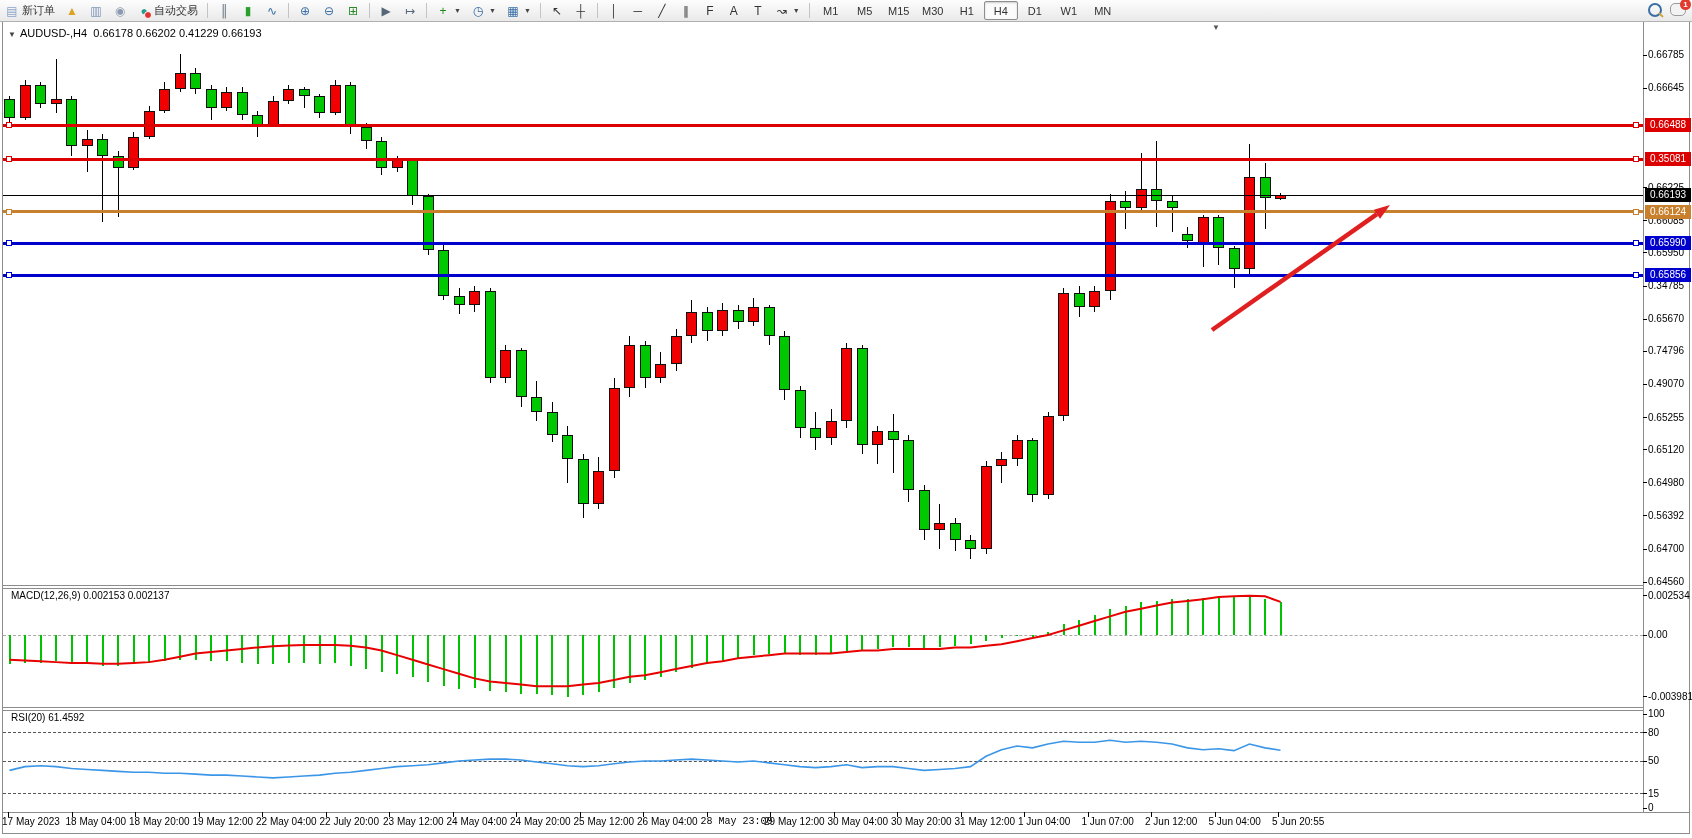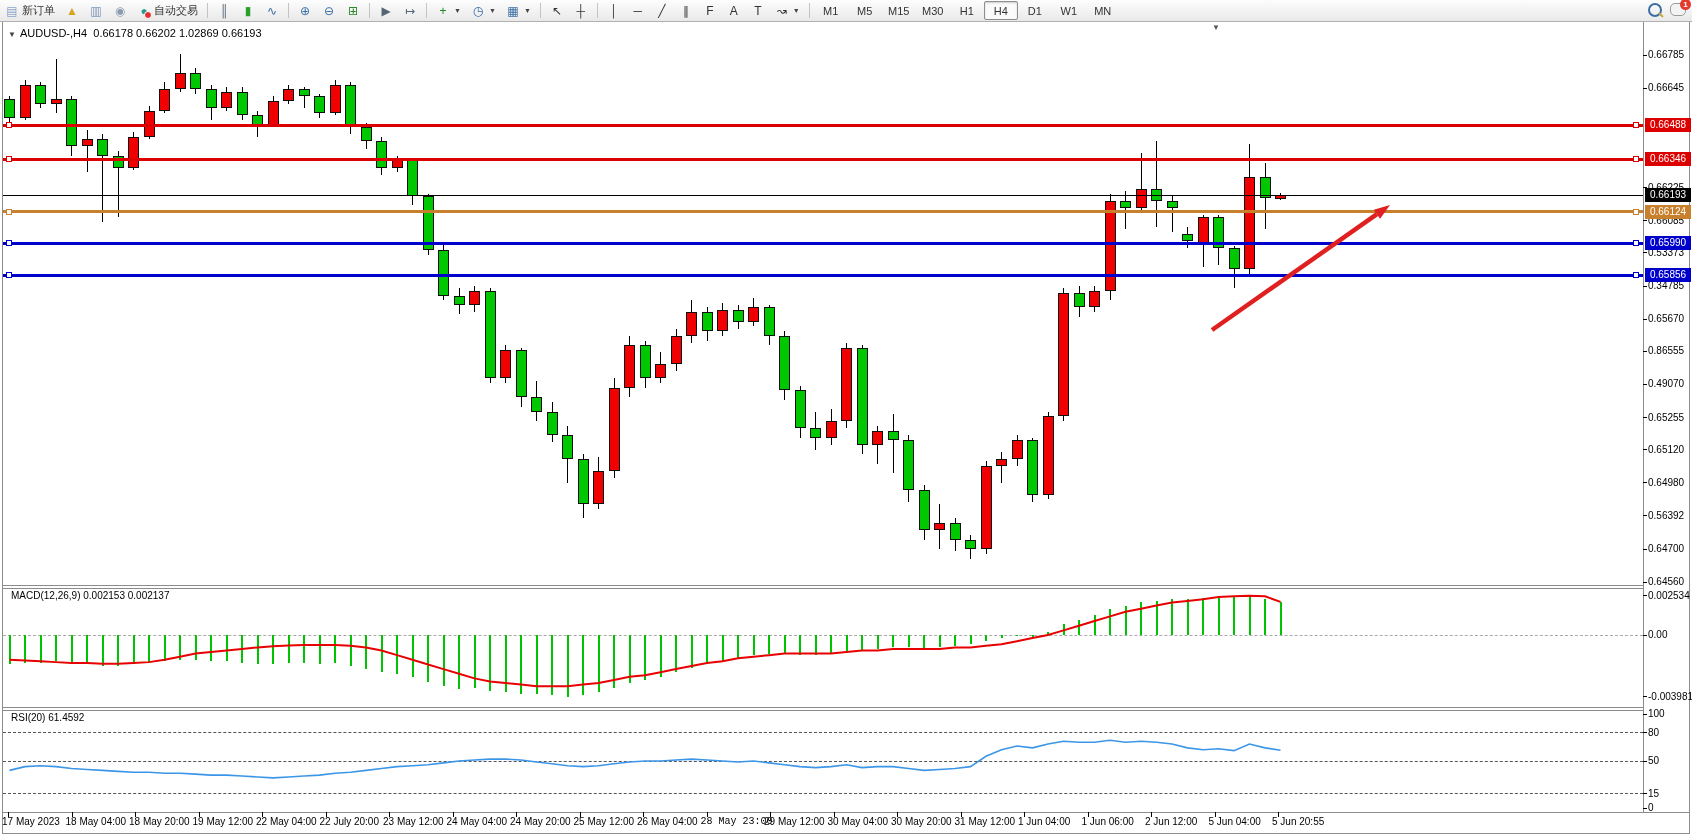--- a/index.html
+++ b/index.html
@@ -152,21 +152,21 @@
       <div class="tf-btn">MN</div>
       <div id="tb-right">
         <div style="position: relative;"><span class="lens" style="display: inline-block;"></span></div>
         <div style="position: relative;"><span class="bubble" style="display: inline-block;"><span class="badge">1</span></span></div>
       </div>
     </div>
 
   <div id="chartarea"></div>
 
   <div id="main-title">
-    <span class="caret">▼</span><span>AUDUSD-,H4</span>&nbsp;&nbsp;<span>0.66178 0.66202 1.02869 0.66193</span>
+    <span class="caret">▼</span><span>AUDUSD-,H4</span>&nbsp;&nbsp;<span>0.66178 0.66202 0.41229 0.66193</span>
   </div>
 
   <div class="ind-label" style="top:590px">MACD(12,26,9) 0.002153 0.002137</div>
   <div class="ind-label" style="top:712px">RSI(20) 61.4592</div>
 
   <svg id="overlay" width="1692" height="838">
     <polyline id="macd-signal-line" fill="none" stroke="#e80000" stroke-width="2" points="9.5,659.8 25,660.575 40.5,661.35 56,662.125 71.5,662.9 87,662.9 102.5,663.675 118,663.675 133.5,662.9 149,662.125 164.5,659.8 180,656.7 195.5,653.6 211,652.05 226.5,650.5 242,648.95 257.5,647.4 273,646.16 288.5,645.54 304,645.075 319.5,645.075 335,645.075 350.5,645.85 366,647.4 381.5,650.5 397,655.15 412.5,659.8 428,664.45 443.5,669.1 459,673.75 474.5,678.4 490,681.5 505.5,683.05 521,684.6 536.5,686.15 552,686.15 567.5,686.15 583,684.6 598.5,683.05 614,679.95 629.5,676.85 645,675.3 660.5,672.2 676,669.1 691.5,666 707,662.9 722.5,661.35 738,658.25 753.5,656.7 769,655.15 784.5,653.6 800,653.6 815.5,653.6 831,653.6 846.5,652.05 862,650.5 877.5,650.5 893,648.95 908.5,648.95 924,648.95 939.5,648.95 955,647.4 970.5,647.4 986,645.85 1001.5,644.3 1017,641.2 1032.5,638.1 1048,635 1063.5,630.35 1079,625.7 1094.5,621.05 1110,616.4 1125.5,611.75 1141,608.65 1156.5,605.55 1172,602.45 1187.5,600.9 1203,599.35 1218.5,597.025 1234,596.25 1249.5,595.785 1265,596.25 1280.5,601.8765"></polyline>
     <polyline id="rsi-line" fill="none" stroke="#3c96e8" stroke-width="1.6" points="9.5,770.4 25,766.64 40.5,765.7 56,766.64 71.5,768.52 87,769.46 102.5,770.4 118,771.34 133.5,772.28 149,772.28 164.5,773.22 180,773.22 195.5,774.16 211,775.1 226.5,775.1 242,776.04 257.5,776.98 273,777.92 288.5,776.98 304,776.04 319.5,775.1 335,773.22 350.5,772.28 366,770.4 381.5,768.52 397,766.64 412.5,765.7 428,764.76 443.5,762.88 459,761 474.5,760.06 490,759.12 505.5,759.12 521,760.06 536.5,761.94 552,763.82 567.5,765.7 583,766.64 598.5,765.7 614,763.82 629.5,761.94 645,761 660.5,761 676,760.06 691.5,759.12 707,760.06 722.5,761 738,761.94 753.5,761 769,762.88 784.5,764.76 800,766.64 815.5,767.58 831,766.64 846.5,764.76 862,767.58 877.5,766.64 893,766.64 908.5,768.52 924,770.4 939.5,769.46 955,768.52 970.5,766.64 986,756.3 1001.5,749.72 1017,745.96 1032.5,747.84 1048,744.08 1063.5,741.26 1079,742.2 1094.5,742.2 1110,740.32 1125.5,742.2 1141,741.26 1156.5,742.2 1172,744.08 1187.5,747.84 1203,749.72 1218.5,748.78 1234,750.66 1249.5,744.08 1265,747.84 1280.5,750.2276"></polyline>
     <line id="trend-arrow-shaft" stroke="#e02020" stroke-width="4.5" x1="1212" y1="330" x2="1376.9061277064395" y2="214.19513503761263"></line>
     <polygon id="trend-arrow-head" fill="#e02020" points="1390,205 1380.0669553756188,218.696153638524 1373.7453000372602,209.69411643670125"></polygon>
@@ -188,27 +188,27 @@
     <div class="shift-tri" style="left: 1212px; top: 23px;">▼</div>
     <div class="tickmark" style="left: 1643px; top: 54.5px; width: 4px; height: 1px;"></div>
     <div class="axis-text" style="left: 1648px; top: 49px;">0.66785</div>
     <div class="tickmark" style="left: 1643px; top: 87.6754px; width: 4px; height: 1px;"></div>
     <div class="axis-text" style="left: 1648px; top: 82.1754px;">0.66645</div>
     <div class="tickmark" style="left: 1643px; top: 187.201px; width: 4px; height: 1px;"></div>
     <div class="axis-text" style="left: 1648px; top: 181.701px;">0.66225</div>
     <div class="tickmark" style="left: 1643px; top: 220.377px; width: 4px; height: 1px;"></div>
     <div class="axis-text" style="left: 1648px; top: 214.877px;">0.66085</div>
     <div class="tickmark" style="left: 1643px; top: 252.367px; width: 4px; height: 1px;"></div>
-    <div class="axis-text" style="left: 1648px; top: 246.867px;">0.53373</div>
+    <div class="axis-text" style="left: 1648px; top: 246.867px;">0.65950</div>
     <div class="tickmark" style="left: 1643px; top: 285.543px; width: 4px; height: 1px;"></div>
     <div class="axis-text" style="left: 1648px; top: 280.043px;">0.34785</div>
     <div class="tickmark" style="left: 1643px; top: 318.718px; width: 4px; height: 1px;"></div>
     <div class="axis-text" style="left: 1648px; top: 313.218px;">0.65670</div>
     <div class="tickmark" style="left: 1643px; top: 350.709px; width: 4px; height: 1px;"></div>
-    <div class="axis-text" style="left: 1648px; top: 345.209px;">0.86555</div>
+    <div class="axis-text" style="left: 1648px; top: 345.209px;">0.74796</div>
     <div class="tickmark" style="left: 1643px; top: 383.884px; width: 4px; height: 1px;"></div>
     <div class="axis-text" style="left: 1648px; top: 378.384px;">0.49070</div>
     <div class="tickmark" style="left: 1643px; top: 417.059px; width: 4px; height: 1px;"></div>
     <div class="axis-text" style="left: 1648px; top: 411.559px;">0.65255</div>
     <div class="tickmark" style="left: 1643px; top: 449.05px; width: 4px; height: 1px;"></div>
     <div class="axis-text" style="left: 1648px; top: 443.55px;">0.65120</div>
     <div class="tickmark" style="left: 1643px; top: 482.225px; width: 4px; height: 1px;"></div>
     <div class="axis-text" style="left: 1648px; top: 476.725px;">0.64980</div>
     <div class="tickmark" style="left: 1643px; top: 515.4px; width: 4px; height: 1px;"></div>
     <div class="axis-text" style="left: 1648px; top: 509.9px;">0.56392</div>
@@ -216,21 +216,21 @@
     <div class="axis-text" style="left: 1648px; top: 543.076px;">0.64700</div>
     <div class="tickmark" style="left: 1643px; top: 581.751px; width: 4px; height: 1px;"></div>
     <div class="axis-text" style="left: 1648px; top: 576.251px;">0.64560</div>
     <div class="hline" style="left: 3px; top: 123.879px; width: 1640px; height: 3px; background: rgb(221, 0, 0);"></div>
     <div class="hline-handle" style="left: 6px; top: 122.379px; border: 1px solid rgb(221, 0, 0);"></div>
     <div class="hline-handle" style="left: 1633px; top: 122.379px; border: 1px solid rgb(221, 0, 0);"></div>
     <div class="badge-price" style="top: 118.379px; background: rgb(221, 0, 0);">0.66488</div>
     <div class="hline" style="left: 3px; top: 157.528px; width: 1640px; height: 3px; background: rgb(221, 0, 0);"></div>
     <div class="hline-handle" style="left: 6px; top: 156.028px; border: 1px solid rgb(221, 0, 0);"></div>
     <div class="hline-handle" style="left: 1633px; top: 156.028px; border: 1px solid rgb(221, 0, 0);"></div>
-    <div class="badge-price" style="top: 152.028px; background: rgb(221, 0, 0);">0.66346</div>
+    <div class="badge-price" style="top: 152.028px; background: rgb(221, 0, 0);">0.35081</div>
     <div class="hline" style="left: 3px; top: 194.784px; width: 1640px; height: 1px; background: rgb(0, 0, 0);"></div>
     <div class="badge-price" style="top: 188.284px; background: rgb(0, 0, 0);">0.66193</div>
     <div class="hline" style="left: 3px; top: 210.135px; width: 1640px; height: 3px; background: rgb(200, 128, 45);"></div>
     <div class="hline-handle" style="left: 6px; top: 208.635px; border: 1px solid rgb(200, 128, 45);"></div>
     <div class="hline-handle" style="left: 1633px; top: 208.635px; border: 1px solid rgb(200, 128, 45);"></div>
     <div class="badge-price" style="top: 204.635px; background: rgb(200, 128, 45);">0.66124</div>
     <div class="hline" style="left: 3px; top: 241.889px; width: 1640px; height: 3px; background: rgb(0, 0, 204);"></div>
     <div class="hline-handle" style="left: 6px; top: 240.389px; border: 1px solid rgb(0, 0, 204);"></div>
     <div class="hline-handle" style="left: 1633px; top: 240.389px; border: 1px solid rgb(0, 0, 204);"></div>
     <div class="badge-price" style="top: 236.389px; background: rgb(0, 0, 204);">0.65990</div>
@@ -701,20 +701,20 @@
     <div class="axis-text" style="left: 764px; top: 816px;">29 May 12:00</div>
     <div class="tickmark" style="left: 833.5px; top: 812px; width: 1px; height: 5px;"></div>
     <div class="axis-text" style="left: 827.5px; top: 816px;">30 May 04:00</div>
     <div class="tickmark" style="left: 897px; top: 812px; width: 1px; height: 5px;"></div>
     <div class="axis-text" style="left: 891px; top: 816px;">30 May 20:00</div>
     <div class="tickmark" style="left: 960.5px; top: 812px; width: 1px; height: 5px;"></div>
     <div class="axis-text" style="left: 954.5px; top: 816px;">31 May 12:00</div>
     <div class="tickmark" style="left: 1024px; top: 812px; width: 1px; height: 5px;"></div>
     <div class="axis-text" style="left: 1018px; top: 816px;">1 Jun 04:00</div>
     <div class="tickmark" style="left: 1087.5px; top: 812px; width: 1px; height: 5px;"></div>
-    <div class="axis-text" style="left: 1081.5px; top: 816px;">1 Jun 06:00</div>
+    <div class="axis-text" style="left: 1081.5px; top: 816px;">1 Jun 07:00</div>
     <div class="tickmark" style="left: 1151px; top: 812px; width: 1px; height: 5px;"></div>
     <div class="axis-text" style="left: 1145px; top: 816px;">2 Jun 12:00</div>
     <div class="tickmark" style="left: 1214.5px; top: 812px; width: 1px; height: 5px;"></div>
     <div class="axis-text" style="left: 1208.5px; top: 816px;">5 Jun 04:00</div>
     <div class="tickmark" style="left: 1278px; top: 812px; width: 1px; height: 5px;"></div>
     <div class="axis-text" style="left: 1272px; top: 816px;">5 Jun 20:55</div>
   </div>
 
 </body></html>

